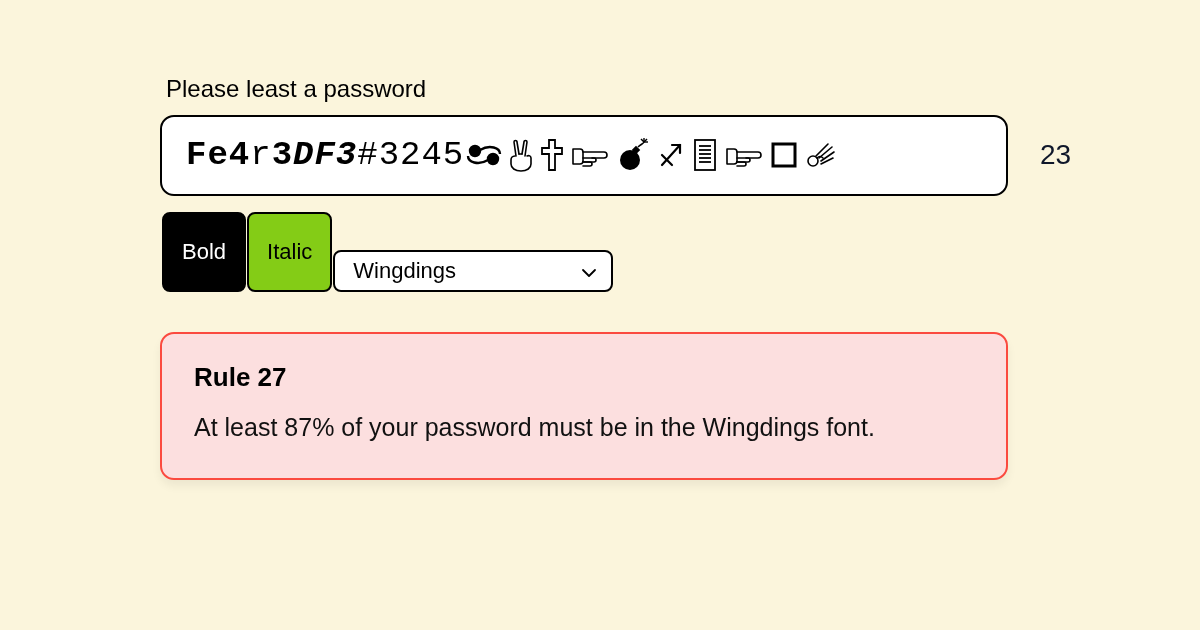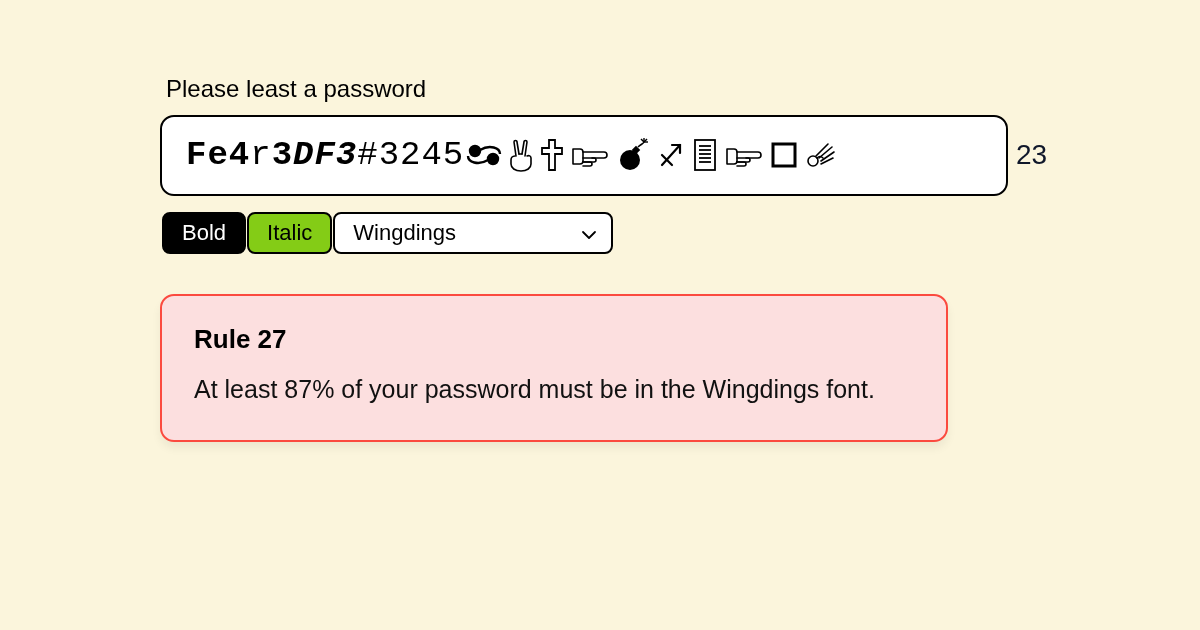--- a/index.html
+++ b/index.html
@@ -13,21 +13,21 @@
   }
   .label {
     font-size: 24px;
     color: #000;
     margin-bottom: 12px;
     padding-left: 6px;
   }
   .input-row {
     display: flex;
     align-items: center;
-    gap: 8px;
+    gap: 32px;
   }
   .password-box {
     flex: 0 0 auto;
     width: 848px;
     background: #fff;
     border: 2px solid #000;
     border-radius: 14px;
     padding: 18px 24px;
     display: flex;
     align-items: center;
@@ -74,30 +74,31 @@
     border: 2px solid #000;
     border-radius: 8px;
     padding: 6px 44px 6px 18px;
     font-size: 22px;
     background: #fff;
     cursor: pointer;
     position: relative;
     min-width: 280px;
     display: flex;
     align-items: center;
+    margin-top: 38px;
   }
   .chevron {
     position: absolute;
     right: 14px;
     top: 50%;
     transform: translateY(-50%);
   }
   .rule-card {
     margin-top: 40px;
-    width: 788px;
+    width: 848px;
     background: #fcdfdf;
     border: 2px solid #fb4a3f;
     border-radius: 14px;
     padding: 28px 32px 32px 32px;
     box-shadow: 0 6px 10px rgba(0,0,0,0.06);
   }
   .rule-title {
     font-size: 26px;
     font-weight: 700;
     margin-bottom: 16px;

